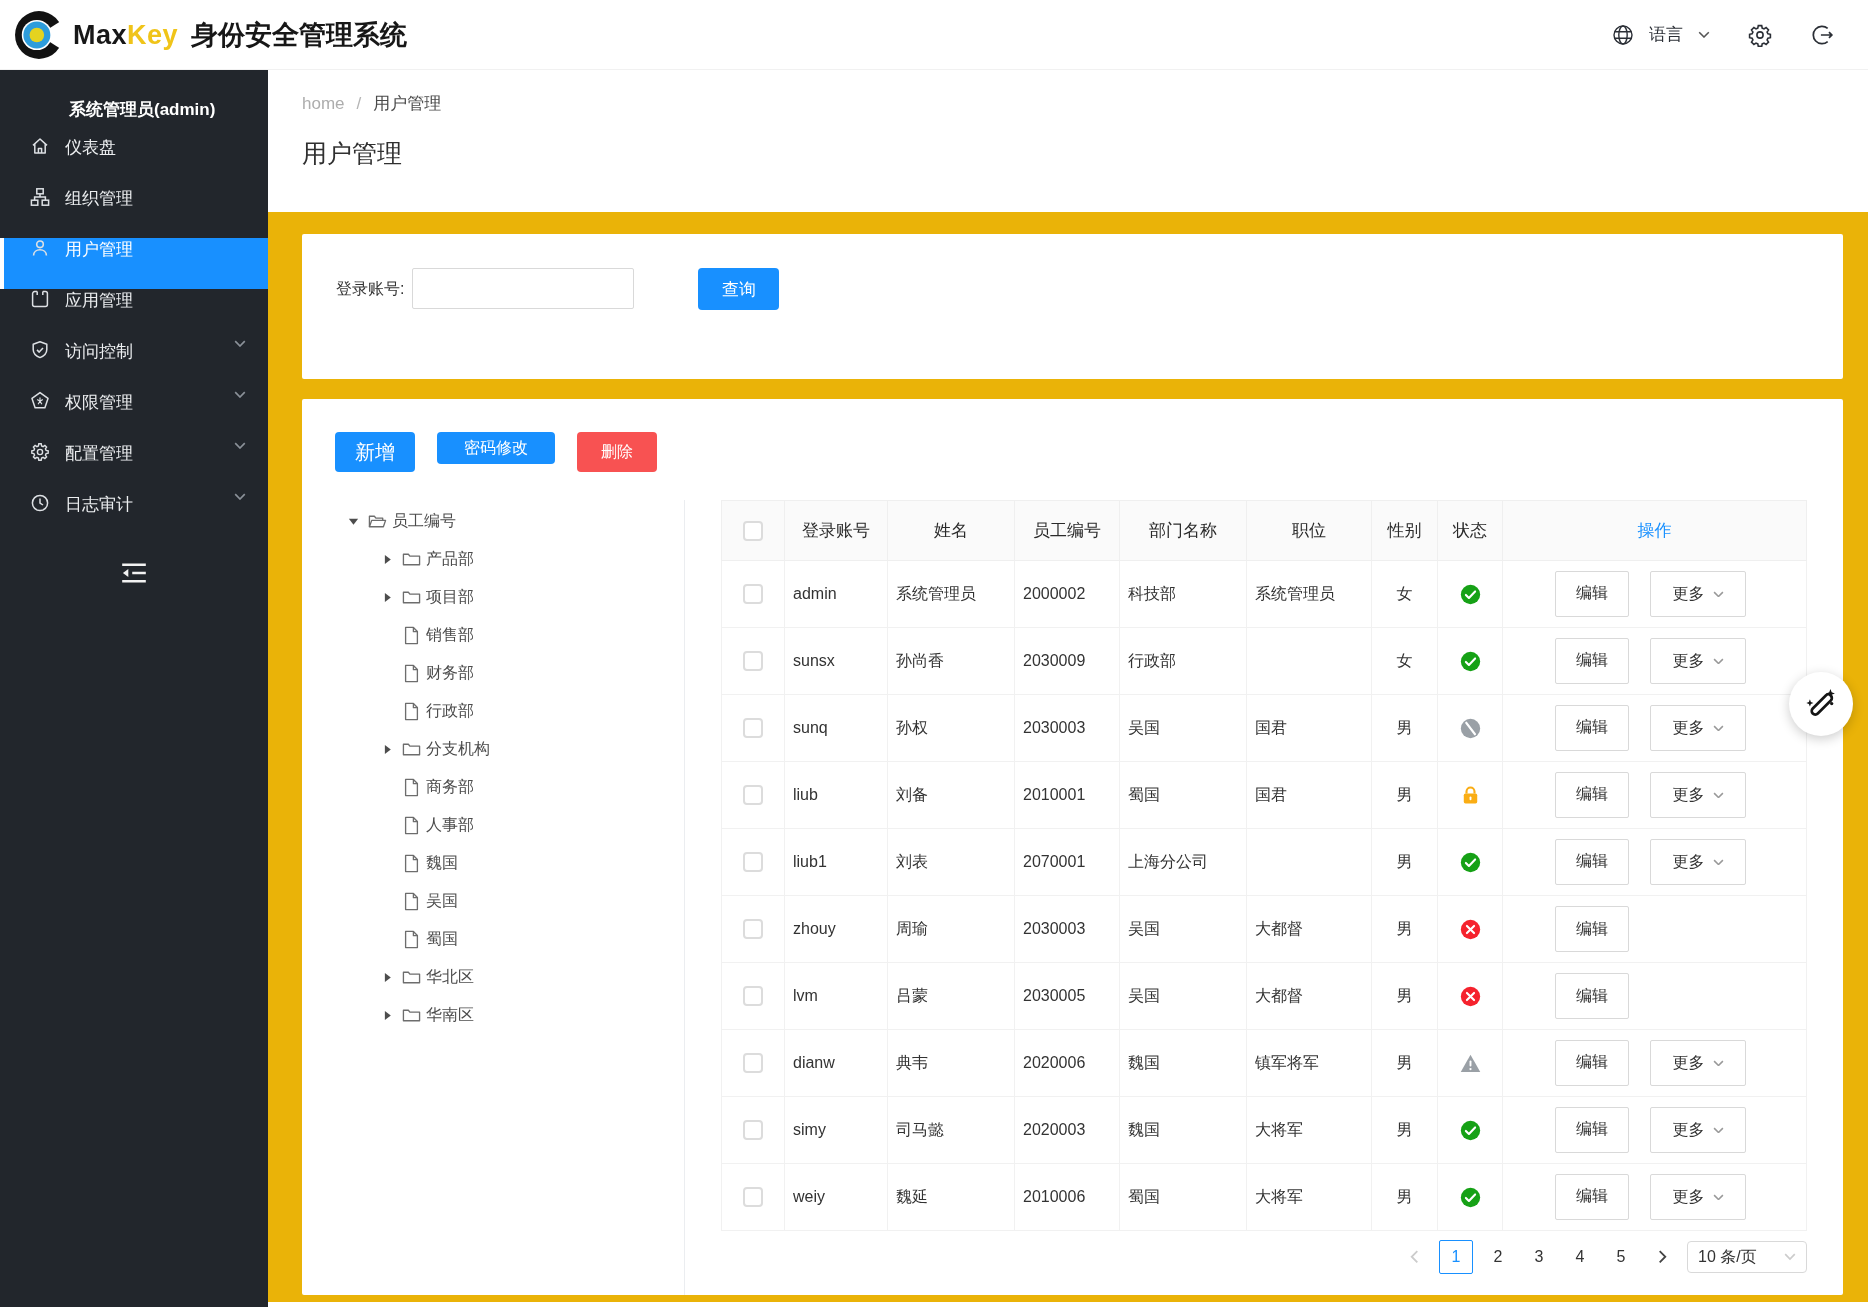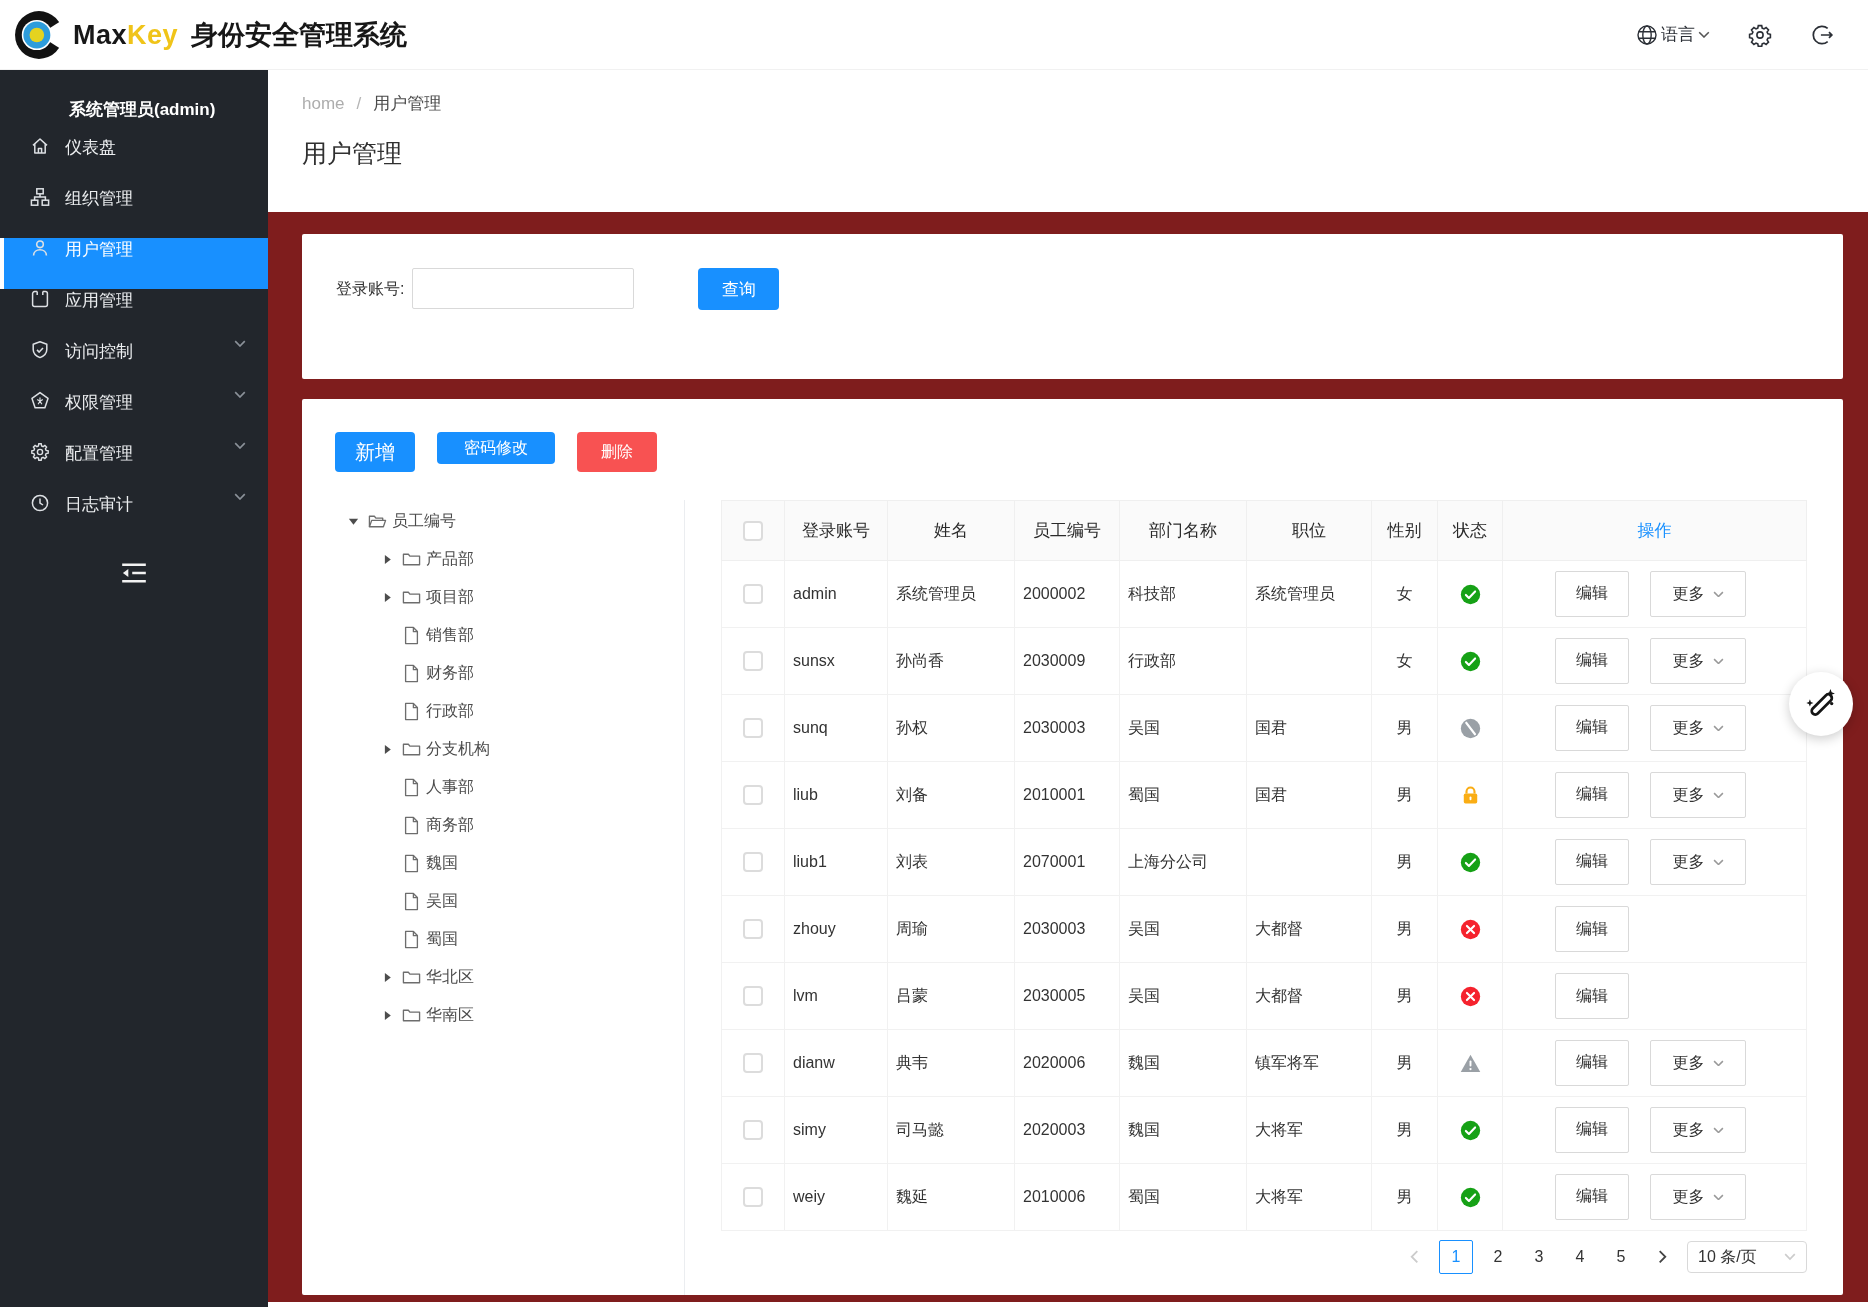--- a/index.html
+++ b/index.html
@@ -1,31 +1,31 @@
 <!DOCTYPE html>
 <html><head>
 <meta charset="utf-8">
 <style>
   html,body{margin:0;padding:0;background:#e9ebf0;}
-  .canvas{position:relative;width:1868px;height:1307px;overflow:hidden;background:#7f1d1d;
+  .canvas{position:relative;width:1868px;height:1307px;overflow:hidden;background:#eab308;
     font-family:"Liberation Sans","DejaVu Sans",sans-serif;color:#333;}
   svg{display:block}
 
   
   .app-header{position:absolute;top:0;left:0;right:0;height:70px;background:#fff;z-index:6;
     display:flex;align-items:center;justify-content:space-between;padding:0 34px 0 14px;box-sizing:border-box;
     border-bottom:1px solid #f1f1f1;}
   .brand{display:flex;align-items:center;}
   .brand-logo{width:54px;height:54px;}
   .brand-text{display:flex;align-items:baseline;margin-left:5px;}
   .brand-max{font-size:27px;font-weight:700;color:#171717;letter-spacing:.5px;}
   .brand-key{font-size:27px;font-weight:700;color:#f0c419;letter-spacing:.5px;}
   .brand-cn{font-size:27px;font-weight:700;color:#171717;margin-left:13px;}
   .hdr-right{display:flex;align-items:center;gap:38px;color:#2b2f36;}
-  .lang{display:flex;align-items:center;gap:3px;font-size:17px;cursor:pointer;}
+  .lang{display:flex;align-items:center;gap:15px;font-size:17px;cursor:pointer;}
   .hdr-icon{width:24px;height:24px;color:#2b2f36;cursor:pointer;}
   .lang .hdr-icon{width:22px;height:22px;}
   .lang-chev{width:12px;color:#555;}
 
   
   .sidebar{position:absolute;top:70px;left:0;bottom:0;width:268px;background:#22262c;z-index:5;}
   .side-user{height:66px;box-sizing:border-box;padding:28px 0 0 30px;font-size:17px;font-weight:700;color:#fff;margin-left:39px;}
   .menu-item{height:51px;display:flex;padding:0 22px 0 30px;font-size:17px;color:#eceef0;
     position:relative;cursor:pointer;}
   .menu-item.active{background:#1890ff;color:#fff;}
@@ -381,35 +381,35 @@
                 <svg viewBox="0 0 10 10">
                   <path d="M2.6 0.8v8.4L8 5z" fill="currentColor"></path>
                 </svg>
               </span>
     <span class="tree-ico">
                 <svg viewBox="0 0 16 20" fill="none" stroke="currentColor" stroke-width="1.4" stroke-linejoin="round">
                   <path d="M1.8 1.5h8.2l4.2 4.3v12.7H1.8z"></path>
                   <path d="M10 1.5V6h4.2"></path>
                 </svg>
               </span>
-    <span class="tree-label">人事部</span>
+    <span class="tree-label">商务部</span>
   </div>
   <div class="tree-row lvl1">
     <span class="tree-caret hide">
                 <svg viewBox="0 0 10 10">
                   <path d="M2.6 0.8v8.4L8 5z" fill="currentColor"></path>
                 </svg>
               </span>
     <span class="tree-ico">
                 <svg viewBox="0 0 16 20" fill="none" stroke="currentColor" stroke-width="1.4" stroke-linejoin="round">
                   <path d="M1.8 1.5h8.2l4.2 4.3v12.7H1.8z"></path>
                   <path d="M10 1.5V6h4.2"></path>
                 </svg>
               </span>
-    <span class="tree-label">商务部</span>
+    <span class="tree-label">人事部</span>
   </div>
   <div class="tree-row lvl1">
     <span class="tree-caret hide">
                 <svg viewBox="0 0 10 10">
                   <path d="M2.6 0.8v8.4L8 5z" fill="currentColor"></path>
                 </svg>
               </span>
     <span class="tree-ico">
                 <svg viewBox="0 0 16 20" fill="none" stroke="currentColor" stroke-width="1.4" stroke-linejoin="round">
                   <path d="M1.8 1.5h8.2l4.2 4.3v12.7H1.8z"></path>

